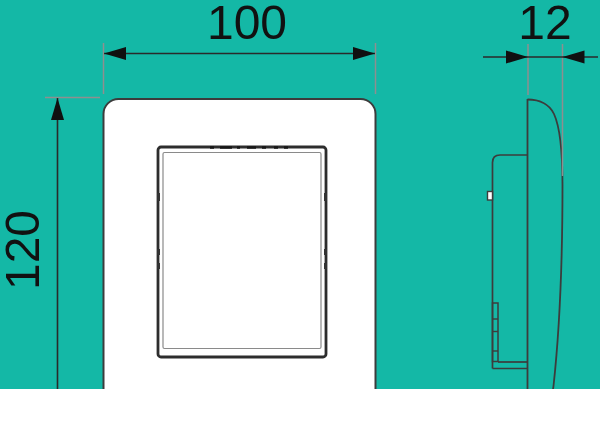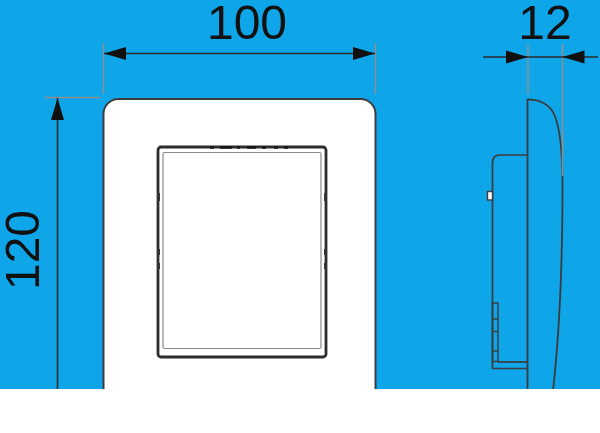--- a/index.html
+++ b/index.html
@@ -4,21 +4,21 @@
 <style>
   html, body {
     margin: 0;
     padding: 0;
     background: #ffffff;
   }
   .canvas {
     position: relative;
     width: 600px;
     height: 389px;
-    background: #0ea5e9;
+    background: #14b8a6;
     overflow: hidden;
     font-family: "Liberation Sans", sans-serif;
   }
   svg text {
     font-family: "Liberation Sans", sans-serif;
     font-size: 48px;
     fill: #111111;
   }
 </style>
 </head>

